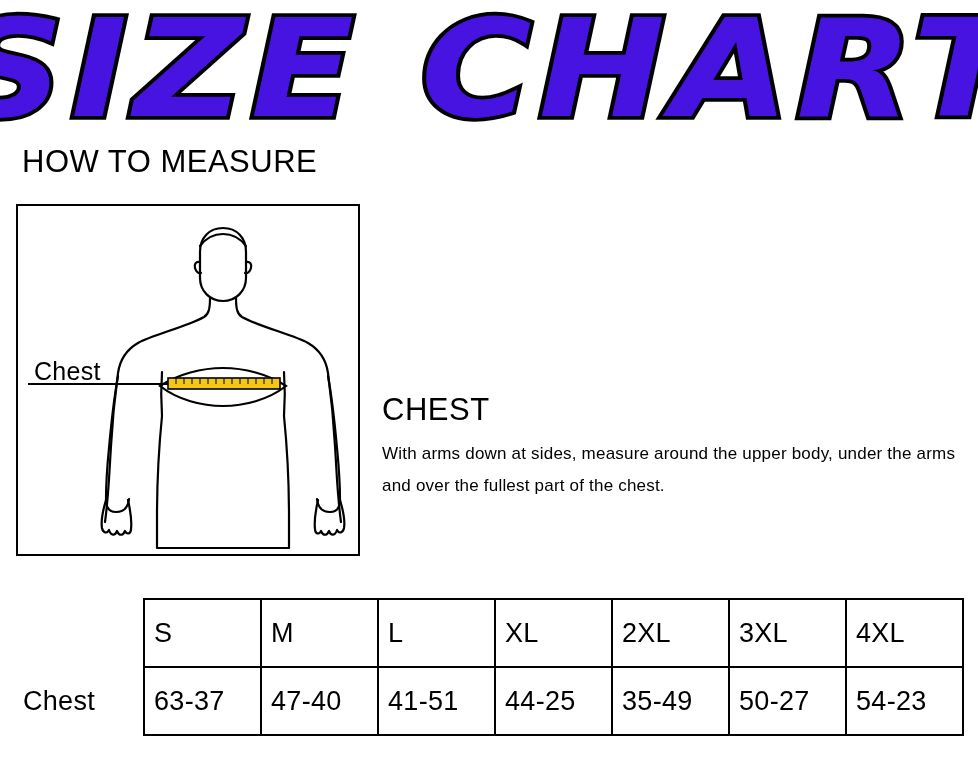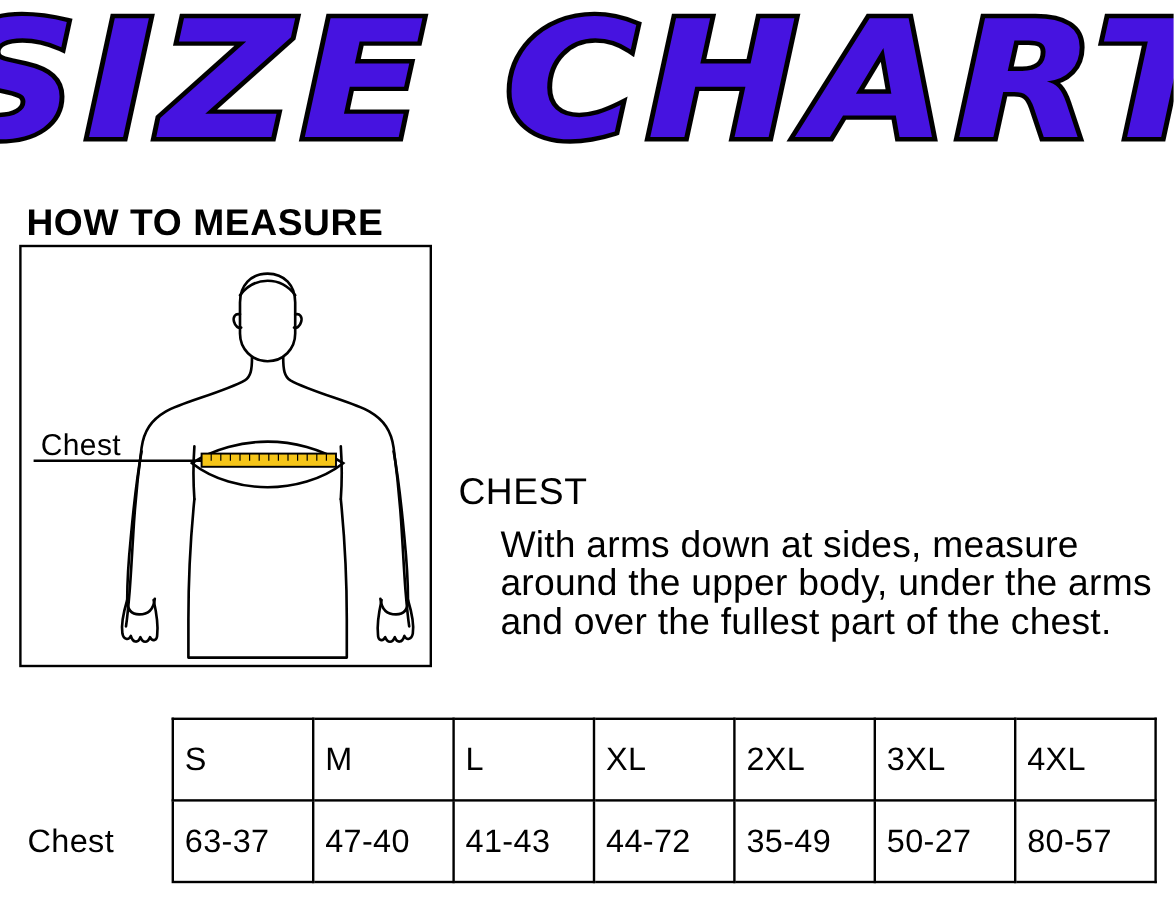--- a/index.html
+++ b/index.html
@@ -37,23 +37,23 @@
     paint-order: stroke fill;
     white-space: nowrap;
     transform: scaleX(1.18) scaleY(1.06);
     transform-origin: center center;
   }
 
   
   .how-to {
     position: absolute;
     left: 22px;
-    top: 168px;
+    top: 144px;
     font-size: 31px;
-    font-weight: 700;
+    font-weight: 400;
     letter-spacing: 0.5px;
   }
 
   
   .figure-box {
     position: absolute;
     left: 16px;
     top: 204px;
     width: 344px;
     height: 352px;
@@ -77,24 +77,23 @@
     left: 382px;
     top: 392px;
     width: 590px;
   }
   .desc-title {
     font-size: 31px;
     letter-spacing: 0.5px;
     margin-bottom: 10px;
   }
   .desc-body {
-    font-size: 31px;
+    font-size: 17px;
     line-height: 32px;
     letter-spacing: 0.2px;
-    margin-left: 35px;
   }
 
   
   .size-table {
     position: absolute;
     left: 14px;
     top: 598px;
     width: 950px;
     border-collapse: collapse;
     table-layout: fixed;
@@ -202,20 +201,20 @@
     <td>L</td>
     <td>XL</td>
     <td>2XL</td>
     <td>3XL</td>
     <td>4XL</td>
   </tr>
   <tr>
     <td>Chest</td>
     <td>63-37</td>
     <td>47-40</td>
-    <td>41-43</td>
-    <td>44-72</td>
+    <td>41-51</td>
+    <td>44-25</td>
     <td>35-49</td>
     <td>50-27</td>
-    <td>80-57</td>
+    <td>54-23</td>
   </tr>
 </tbody>
   </table>
 
 </body></html>

